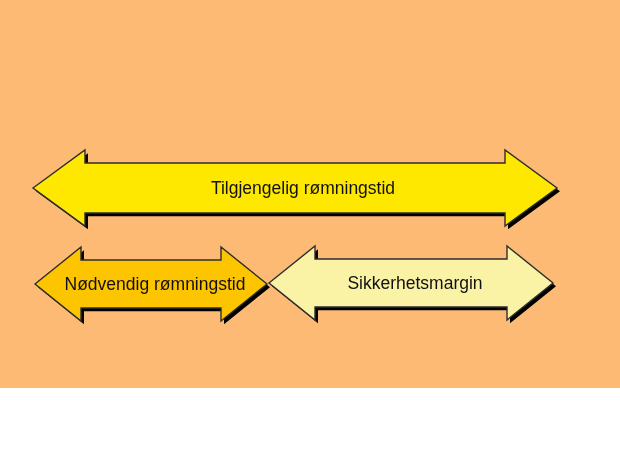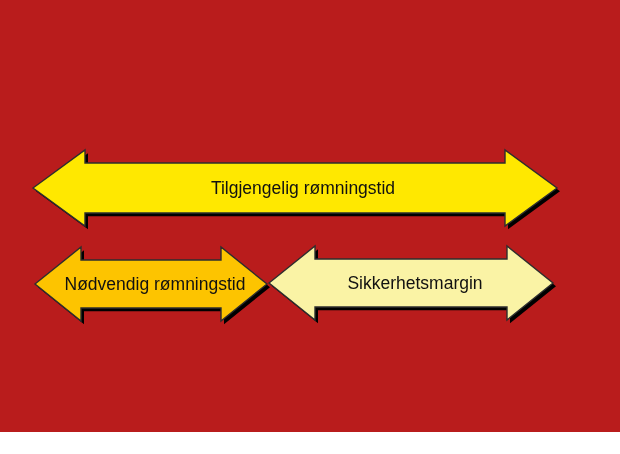--- a/index.html
+++ b/index.html
@@ -4,22 +4,22 @@
 <style>
   html, body {
     margin: 0;
     padding: 0;
     background: #ffffff;
     font-family: "Liberation Sans", sans-serif;
   }
   .canvas {
     position: relative;
     width: 620px;
-    height: 432px;
-    background: #b91c1c;
+    height: 388px;
+    background: #fdba74;
     overflow: hidden;
   }
   svg { display: block; }
   .arrow-label {
     fill: #111111;
     font-family: "Liberation Sans", sans-serif;
     font-size: 17.5px;
     text-anchor: middle;
   }
 </style>

